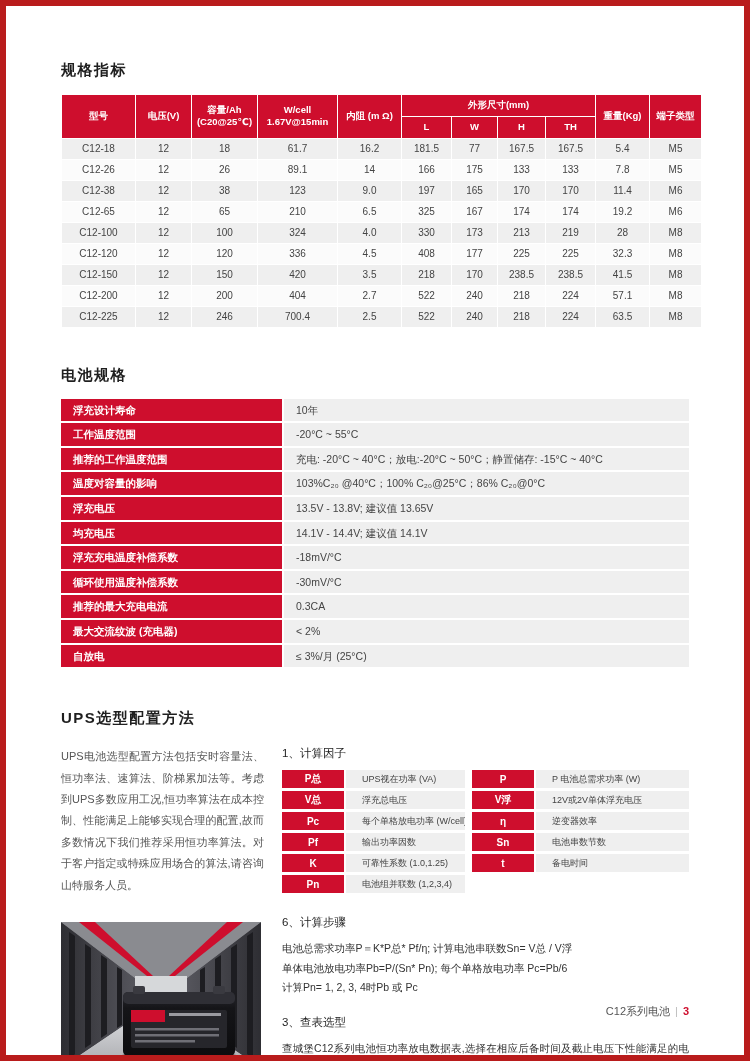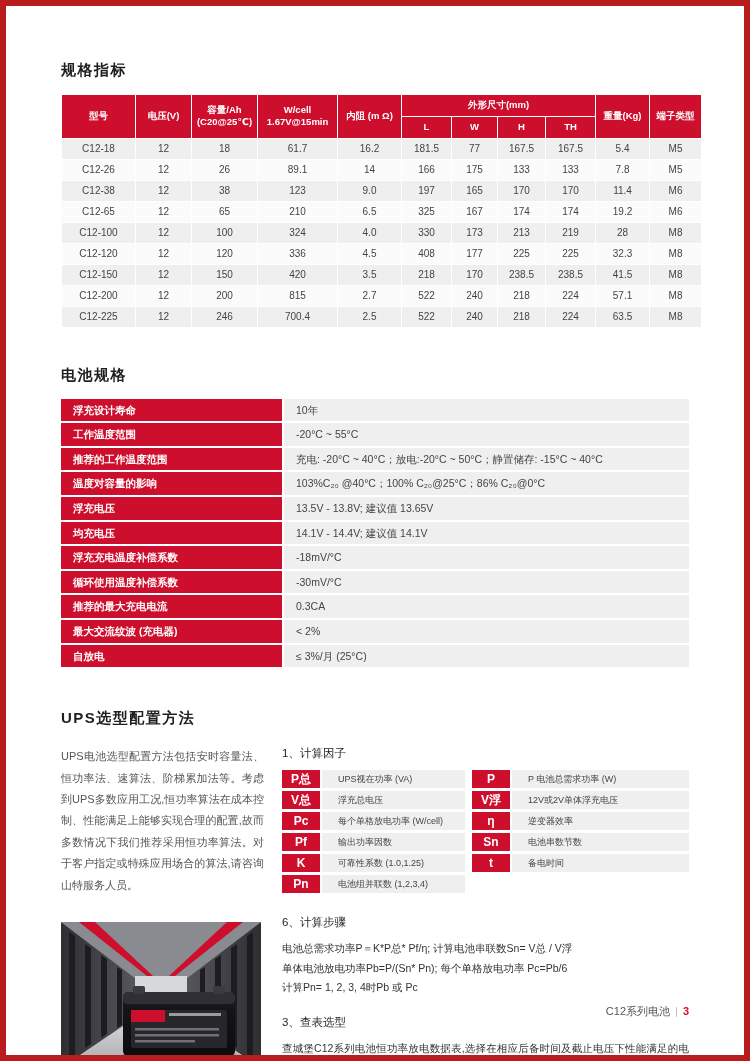--- a/index.html
+++ b/index.html
@@ -46,22 +46,22 @@
   .ups-left { width:203px; margin-right:18px; flex:none; }
   .ups-intro { font-size:11px; color:#555; line-height:1.95; text-align:justify; }
   .ups-right { flex:1; min-width:0; }
   .sub-heading { font-size:11.5px; font-weight:normal; color:#1f1f1f; margin-bottom:9px; }
   .factors { display:flex; gap:7px; }
   .factors-col { display:flex; flex-direction:column; gap:3px; }
   .factors-col.left { width:183px; flex:none; }
   .factors-col.right { flex:1; }
   .factor-row { display:flex; gap:2px; height:18px; }
   .factor-key {
-    width:38px; flex:none; background:var(--red); color:#fff; font-weight:bold;
-    font-size:12px; display:flex; align-items:center; justify-content:center;
+    width:62px; flex:none; background:var(--red); color:#fff; font-weight:bold;
+    font-size:10px; display:flex; align-items:center; justify-content:center;
   }
   .factor-desc {
     flex:1; background:var(--stripe); color:var(--txt); font-size:9px;
     display:flex; align-items:center; padding-left:16px; white-space:nowrap; overflow:hidden;
   }
   .steps-block { margin-top:22px; }
   .steps-text { font-size:10.5px; color:#333; line-height:1.85; }
   .lookup-block { margin-top:18px; }
   .lookup-text { font-size:10.5px; color:#333; line-height:1.85; text-align:justify; }
 
@@ -204,21 +204,21 @@
               <td>170</td>
               <td>238.5</td>
               <td>238.5</td>
               <td>41.5</td>
               <td>M8</td>
             </tr>
             <tr>
               <td>C12-200</td>
               <td>12</td>
               <td>200</td>
-              <td>815</td>
+              <td>404</td>
               <td>2.7</td>
               <td>522</td>
               <td>240</td>
               <td>218</td>
               <td>224</td>
               <td>57.1</td>
               <td>M8</td>
             </tr>
             <tr>
               <td>C12-225</td>

